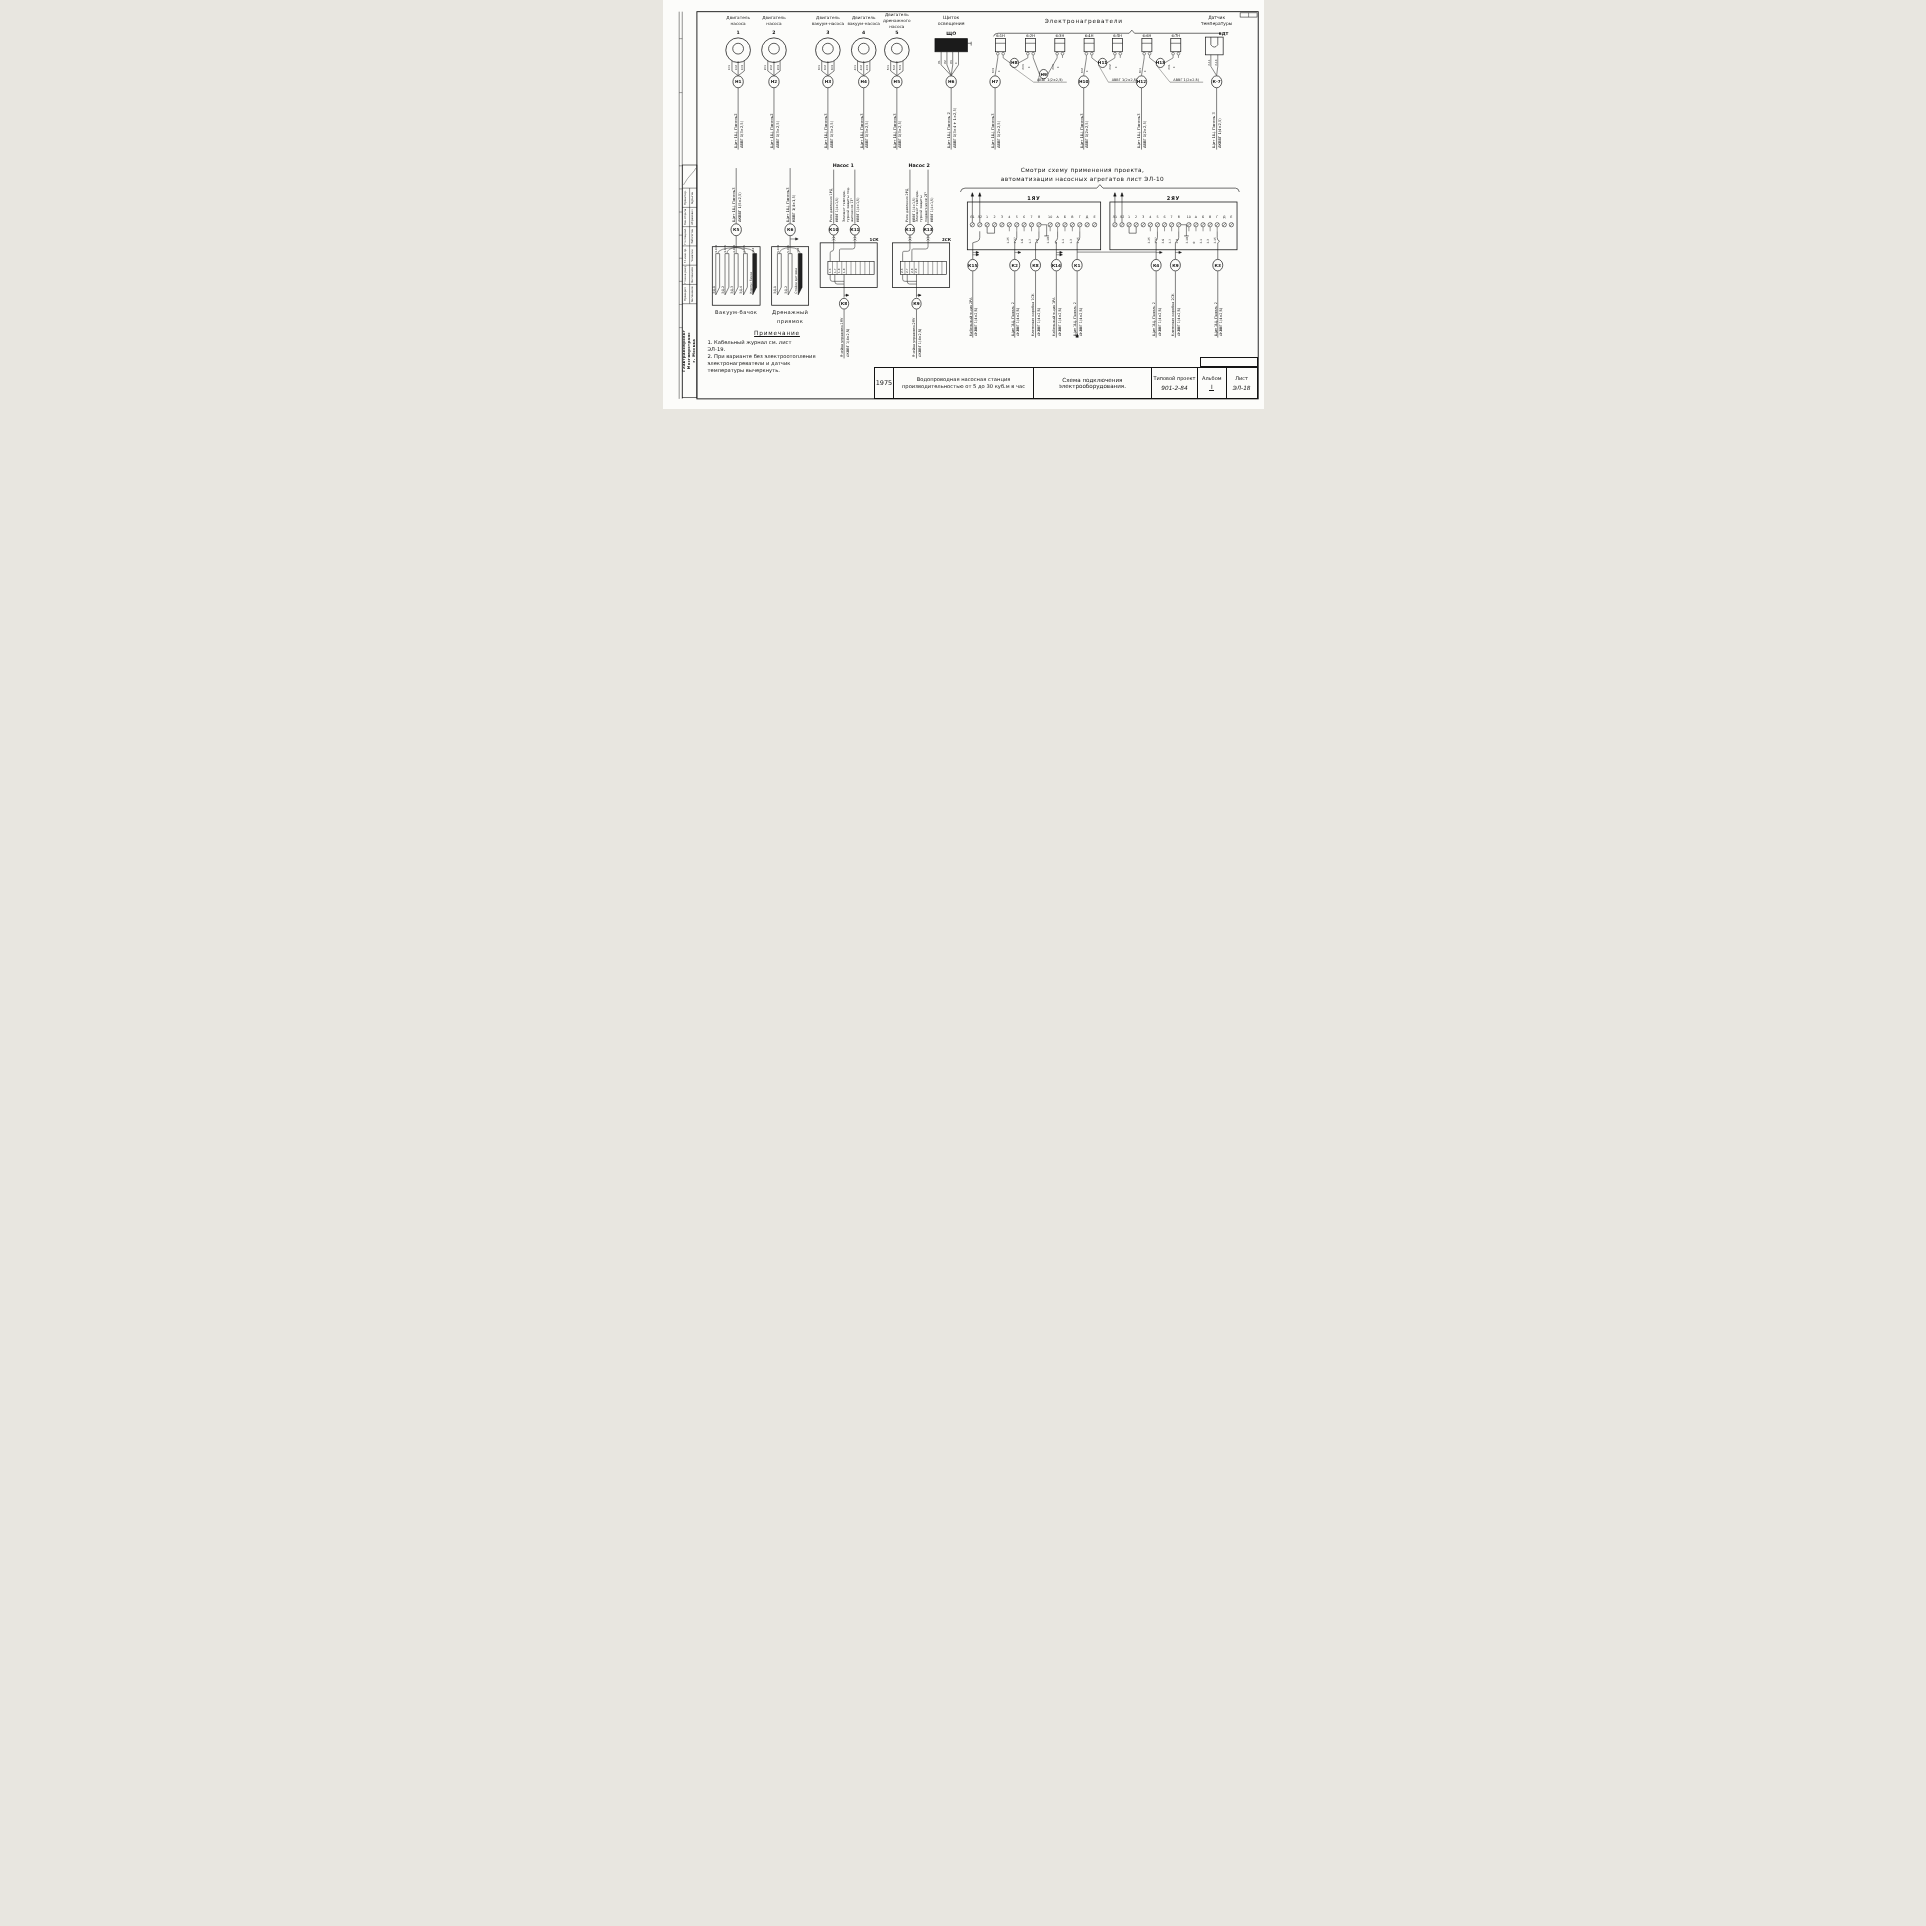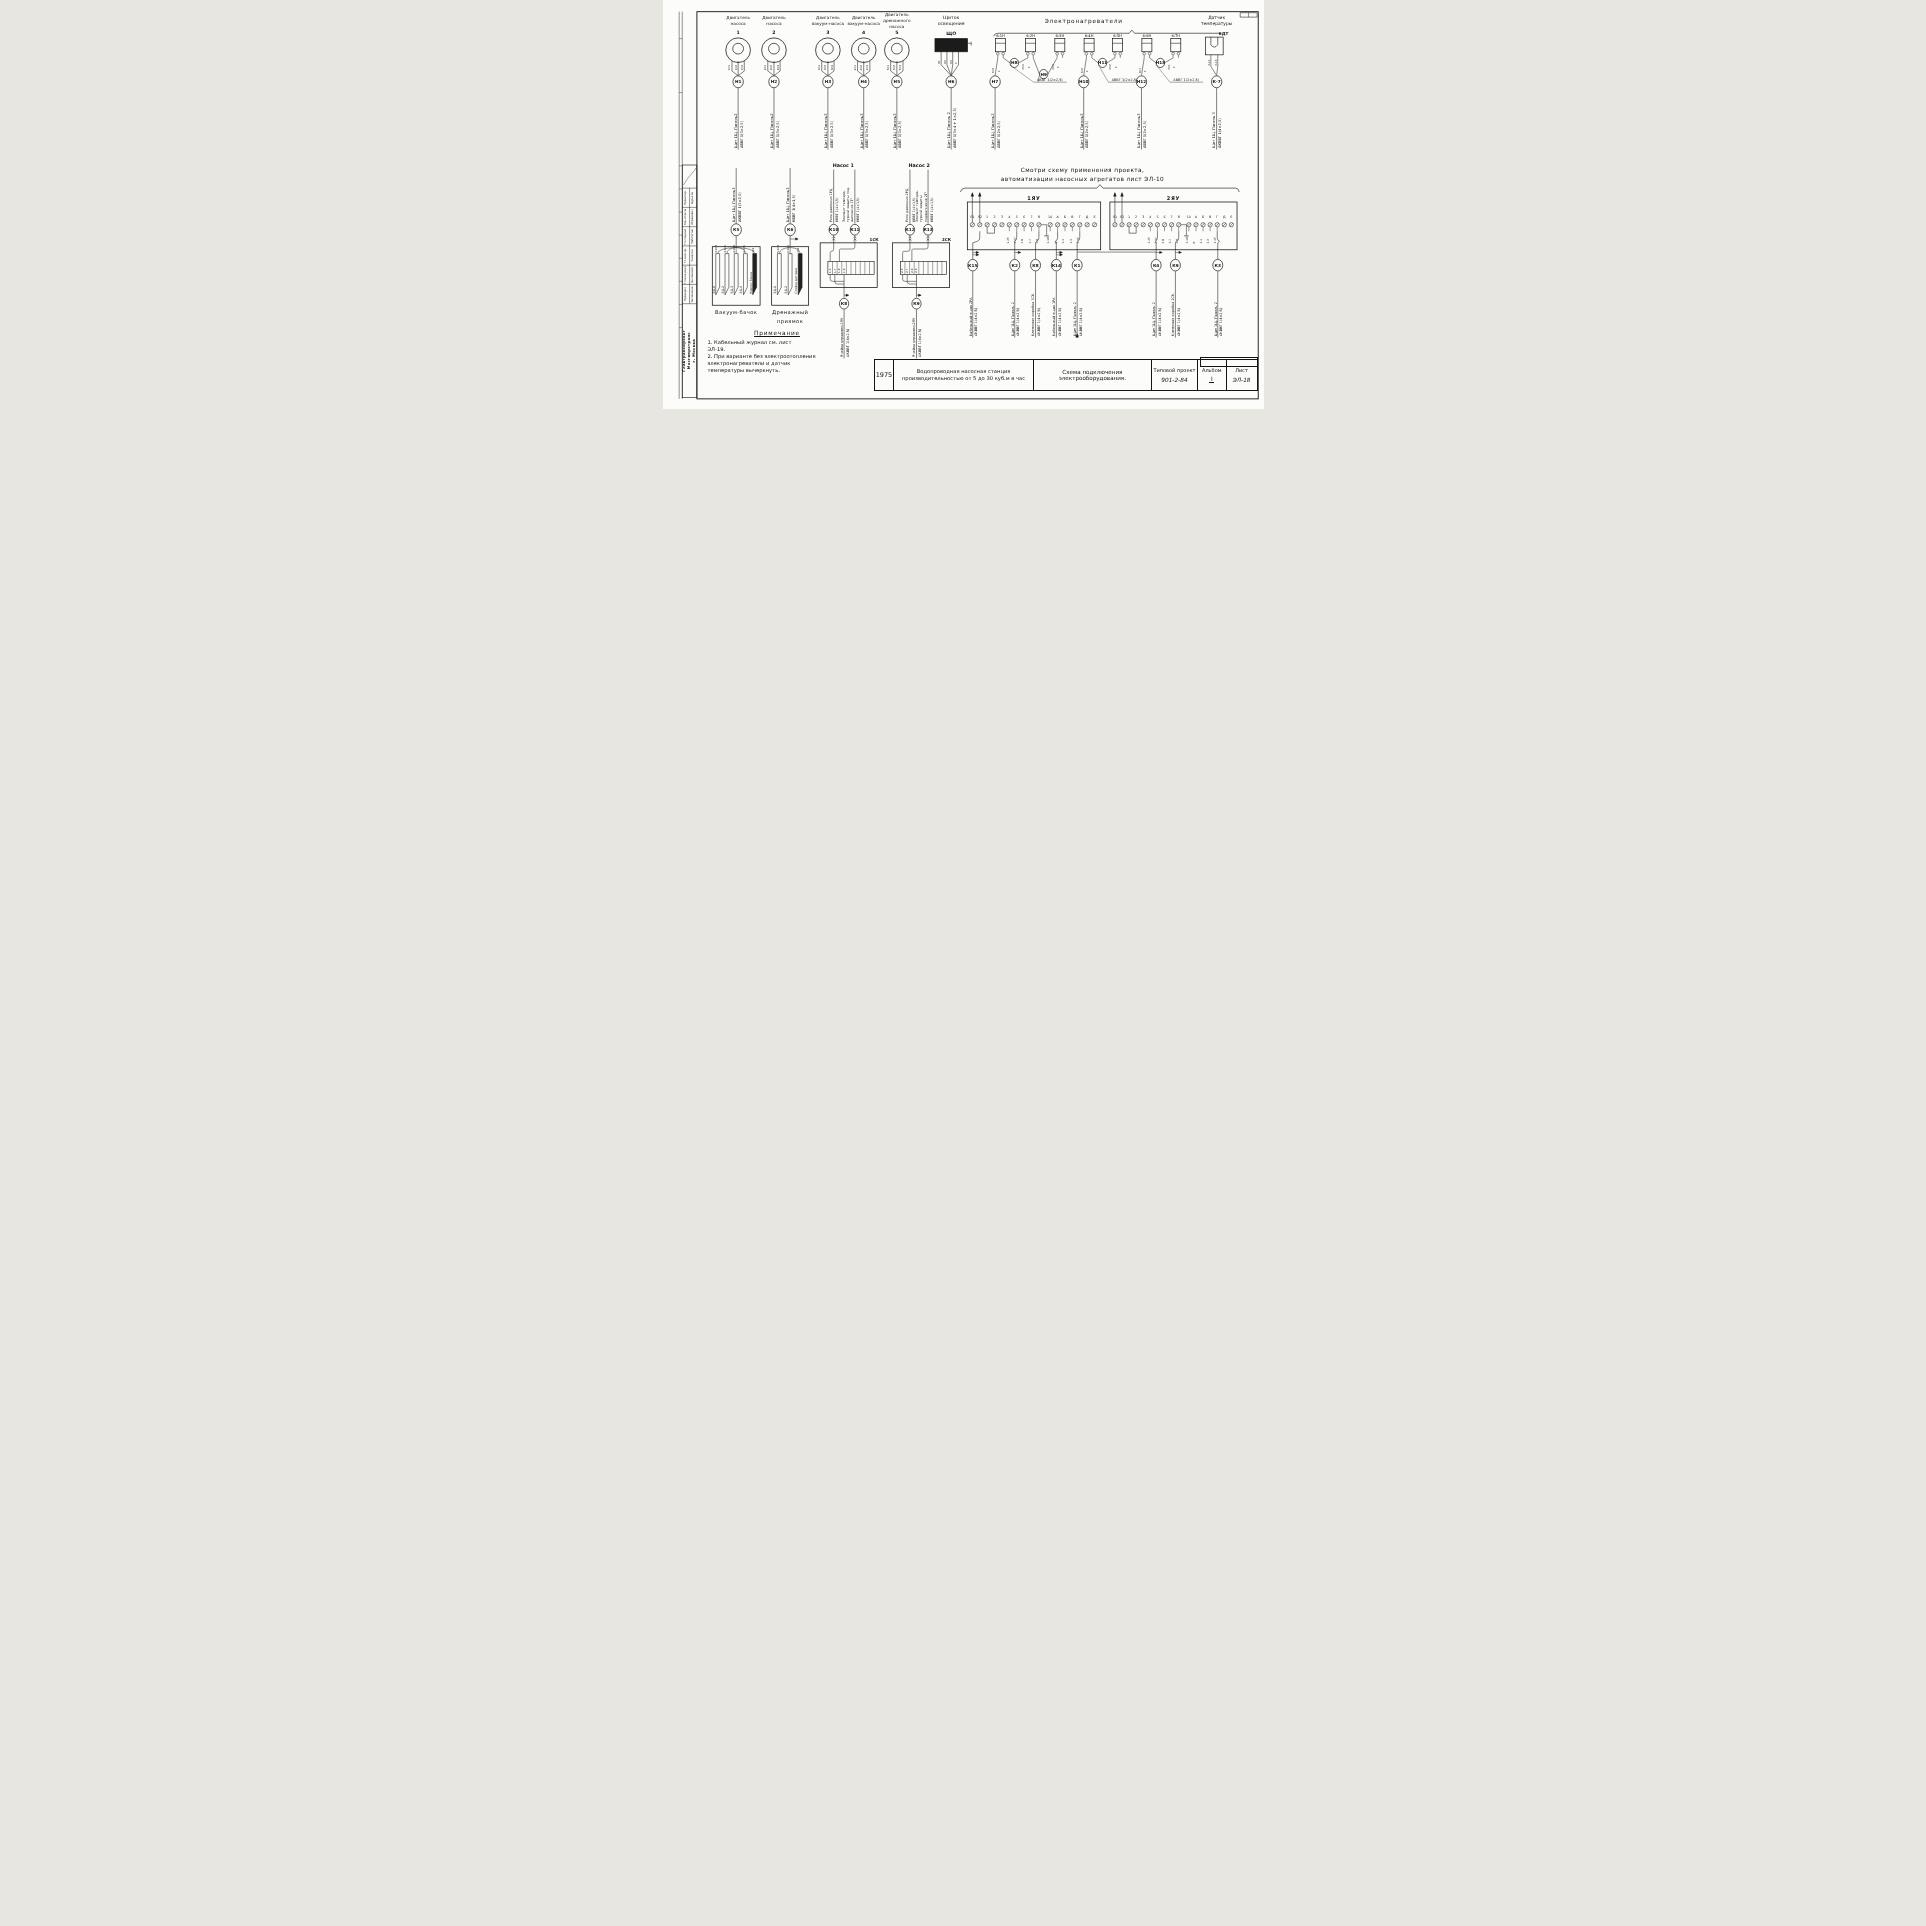--- a/index.html
+++ b/index.html
@@ -5,21 +5,21 @@
   html,body{margin:0;padding:0;background:#e8e6e0;}
   #sheet{position:relative;width:601px;height:409px;background:#fcfcfa;margin:0 auto;
          font-family:"DejaVu Sans",sans-serif;color:#141414;overflow:hidden;}
   #schematic{position:absolute;left:0;top:0;}
   .ov{position:absolute;color:#141414;}
   #see-note{left:320px;top:166px;width:200px;text-align:center;font-size:5.8px;letter-spacing:0.4px;}
   #see-note div{line-height:8.5px;}
   #notes{left:45px;top:330px;width:139px;font-size:5.2px;}
   #notes .nt{text-align:center;font-size:5.8px;letter-spacing:0.8px;text-decoration:underline;margin-bottom:3.1px;}
   #notes .nl{line-height:7px;}
-  #titleblock{left:211px;top:359px;width:384px;height:32px;display:flex;border:0.8px solid #141414;box-sizing:border-box;}
+  #titleblock{left:211px;top:367px;width:384px;height:32px;display:flex;border:0.8px solid #141414;box-sizing:border-box;}
   #titleblock .c{border-right:0.8px solid #141414;box-sizing:border-box;display:flex;flex-direction:column;
                  align-items:center;justify-content:center;text-align:center;}
   #titleblock .c:last-child{border-right:none;}
   .tb-year{width:20px;font-size:6.5px;}
   .tb-obj{width:140px;font-size:5.2px;line-height:7.3px;}
   .tb-draw{width:119px;font-size:5.6px;}
   .tb-proj{width:46px;}
   .tb-alb{width:29px;}
   .tb-sheet{width:30px;}
   .tb-lab{font-size:5px;margin-bottom:3.9px;}

